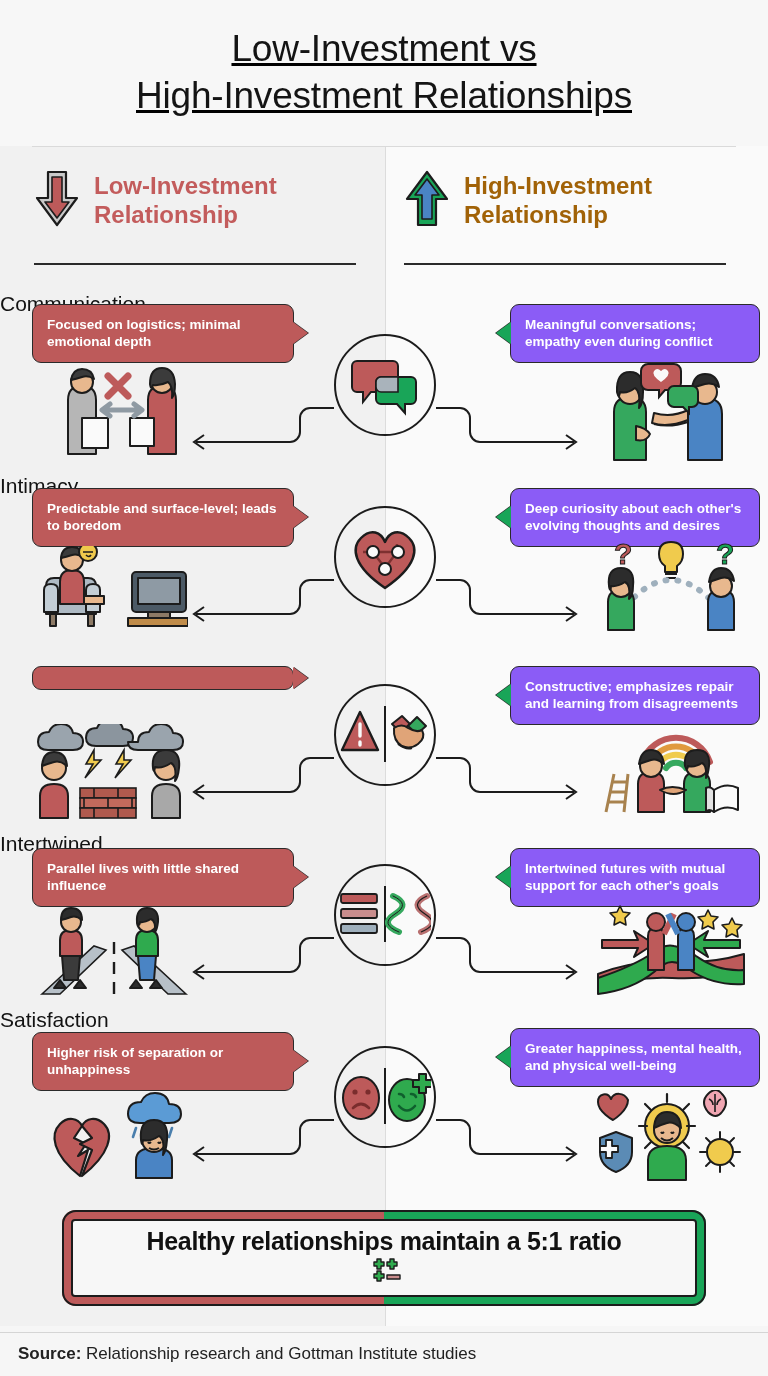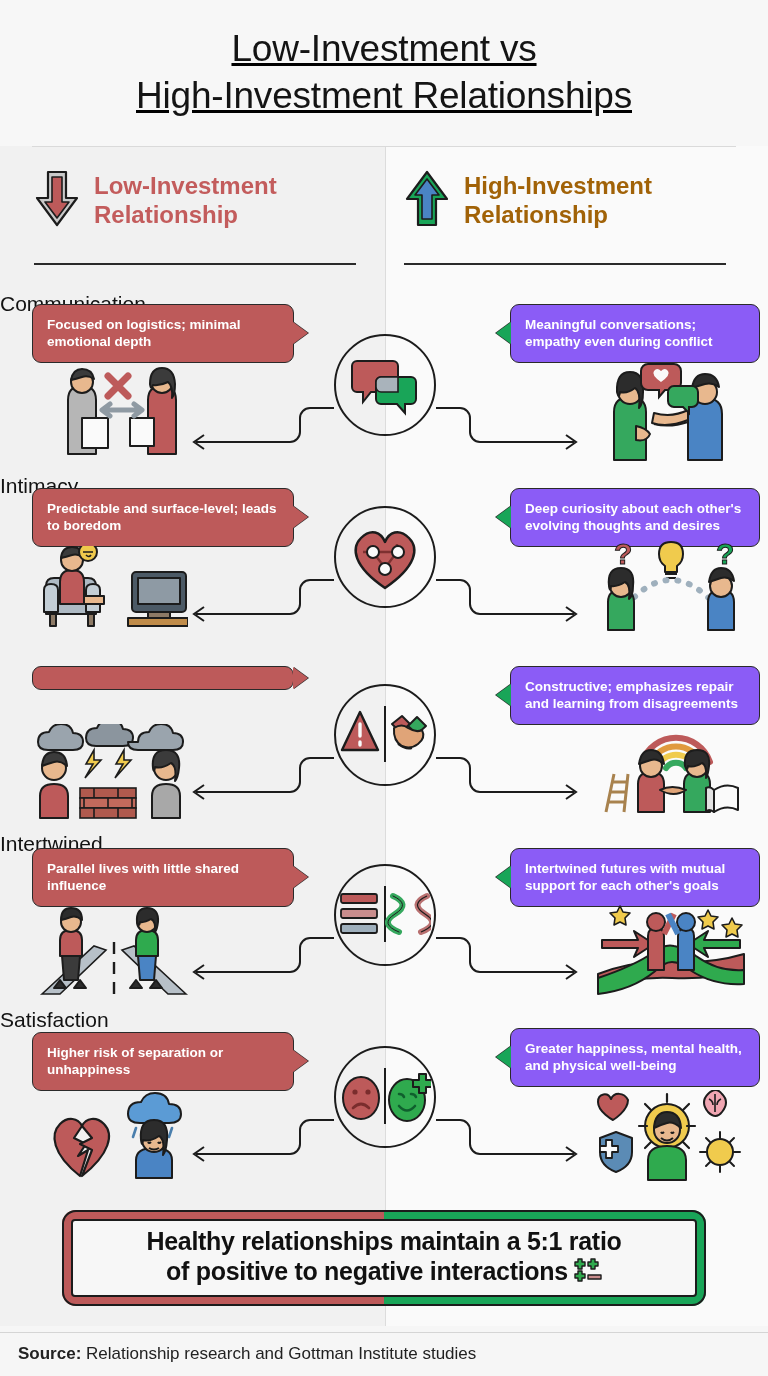--- a/index.html
+++ b/index.html
@@ -552,21 +552,21 @@
   <div class="banner-wrap">
     <div class="banner-border">
       <div class="bb-l"></div>
       <div class="bb-r"></div>
     </div>
     <div class="banner-outline"></div>
     <div class="banner-inner">
       <div class="banner-text">
         <div>Healthy relationships maintain a 5:1 ratio</div>
         <div>
-          <span>of positive to negative interactions</span><span class="pm-icon"><svg width="30" height="26" viewBox="0 0 30 26">
+          <span class="pm-icon"><svg width="30" height="26" viewBox="0 0 30 26">
                 <g stroke="#1c1c1c" stroke-width="1.4" stroke-linejoin="round">
                   <path d="M3 4 h3 v-3 h4 v3 h3 v4 h-3 v3 h-4 v-3 h-3z" fill="#2faa4e"></path>
                   <path d="M16 2 h3 v-3 h4 v3 h3 v4 h-3 v3 h-4 v-3 h-3z" fill="#2faa4e" transform="translate(0,2)"></path>
                   <path d="M3 16 h3 v-3 h4 v3 h3 v4 h-3 v3 h-4 v-3 h-3z" fill="#2faa4e"></path>
                   <rect x="16" y="17" width="13" height="4" fill="#c98d8d"></rect>
                 </g>
               </svg></span>
         </div>
       </div>
     </div>

